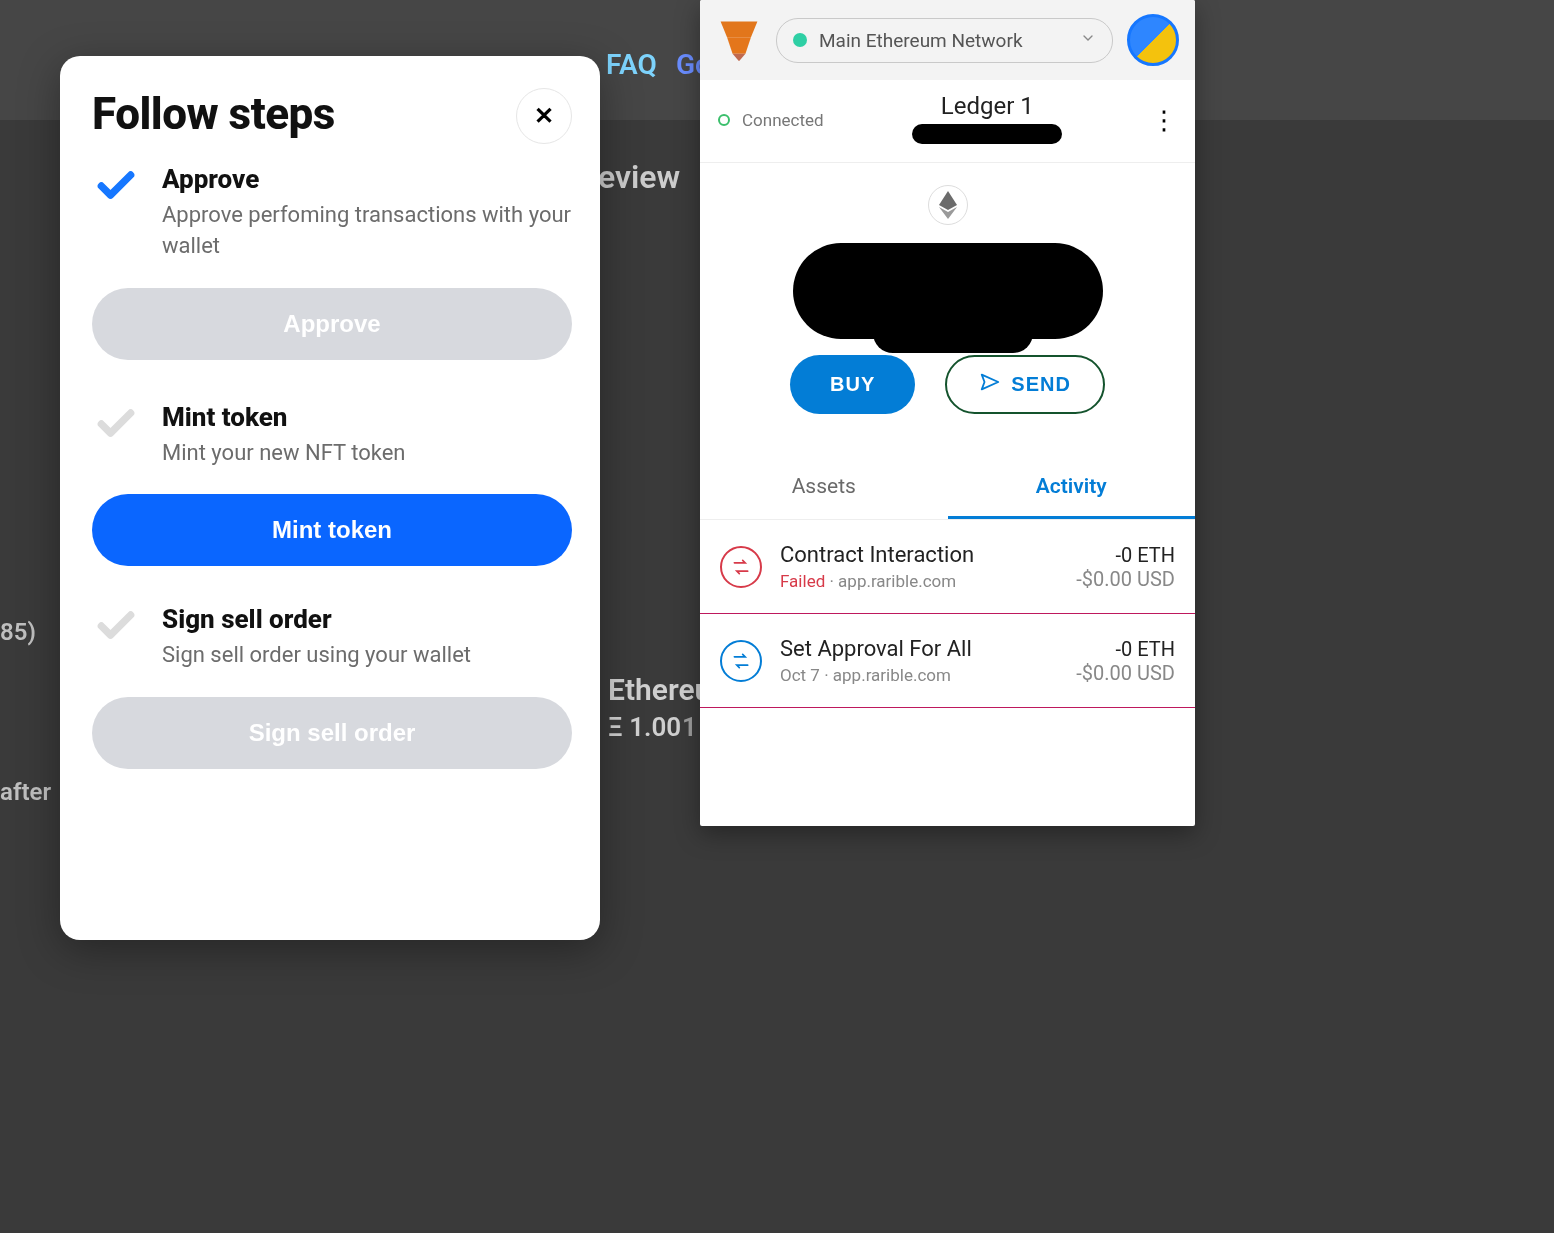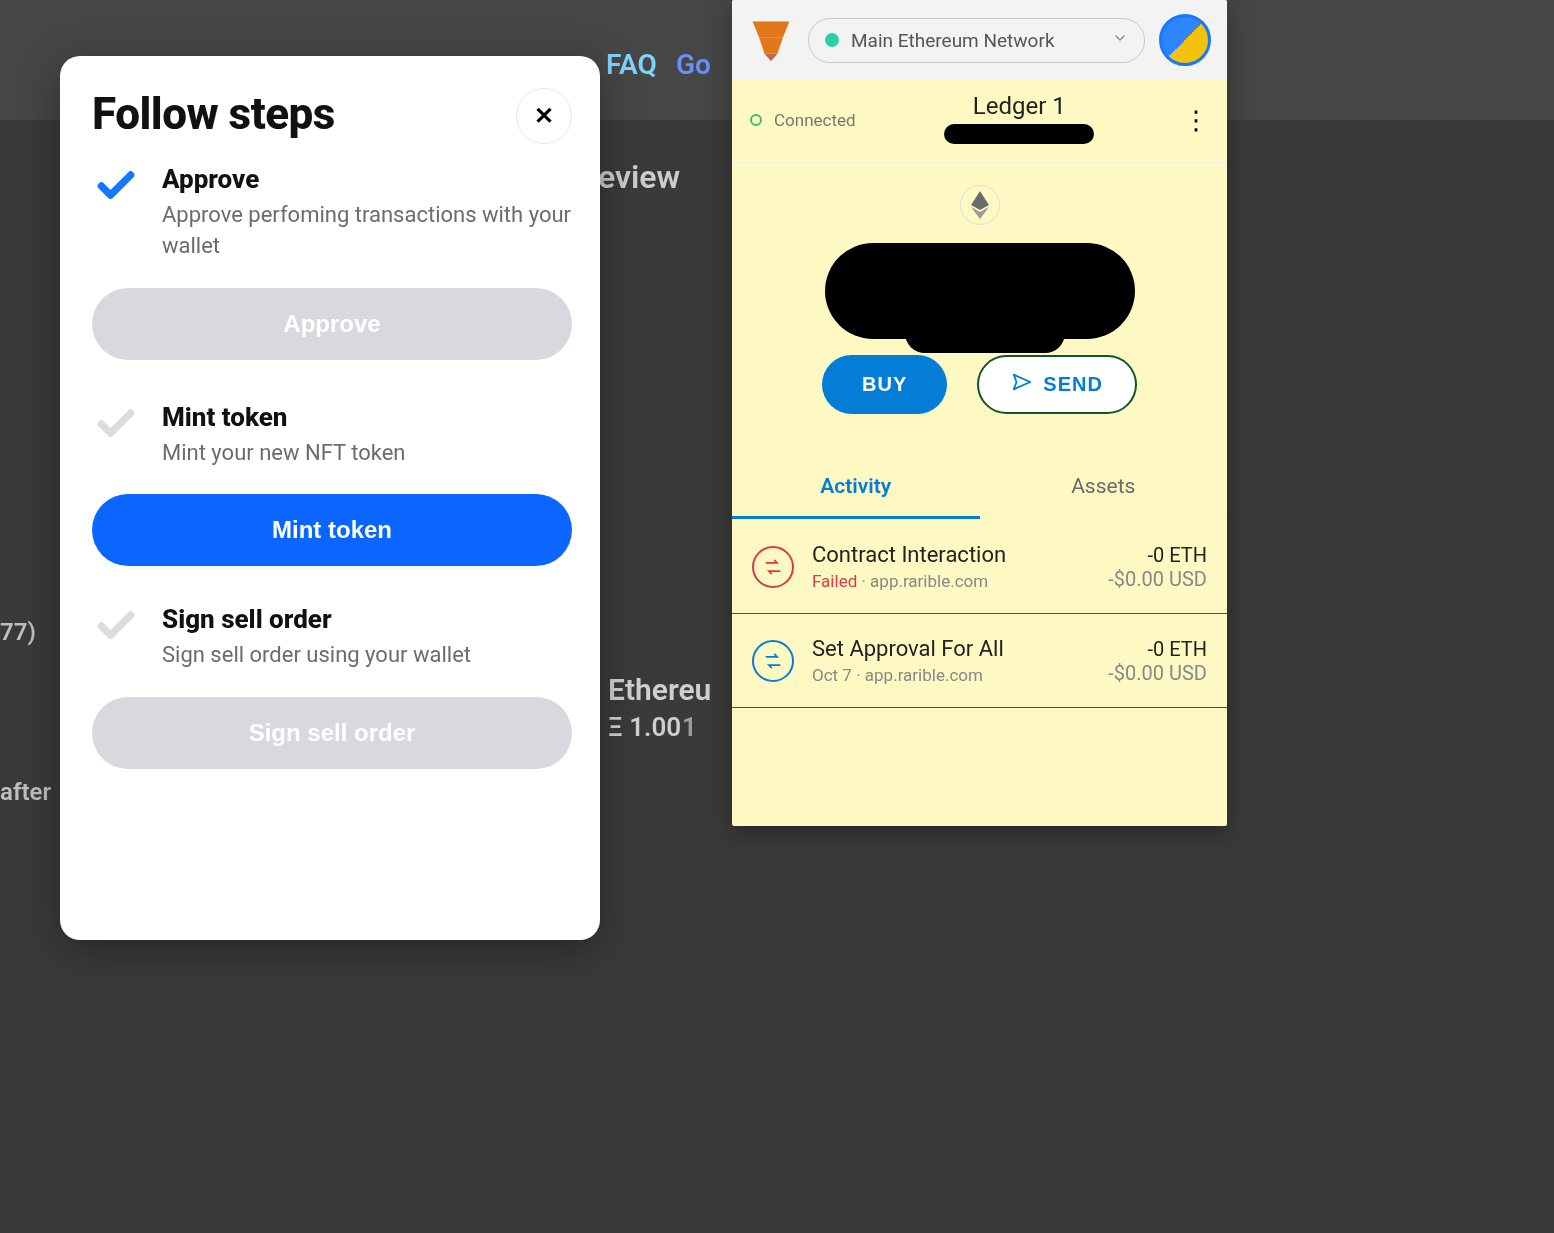--- a/index.html
+++ b/index.html
@@ -62,26 +62,25 @@
   .btn-primary  { background:#0a66ff; color:#fff; }
   .error-text  { color:#ff5a5a; font-size:22px; line-height:1.45; margin-top:20px; }
 
   .check-blue svg path { stroke:#1677ff; }
   .check-gray svg path { stroke:#dcdcdc; }
 
   
   .mm {
     position:absolute; top:0; left:700px;
     width:495px; height:826px;
-    background:#fef9c3;
+    background:#ffffff;
     box-shadow:0 8px 24px rgba(0,0,0,.35);
     border-radius:2px;
     display:flex; flex-direction:column;
     overflow:hidden;
-    margin-left:32px;
   }
   .mm-header {
     background:#f3f3f3;
     padding:14px 16px;
     display:flex; align-items:center; gap:14px;
   }
   .mm-fox { width:46px; height:46px; }
   .mm-net {
     flex:1;
     border:1px solid #c9c9c9; border-radius:22px;
@@ -153,21 +152,21 @@
 <body>
 
 <div class="bg-area">
   <div class="bg-white-strip"></div>
   <span class="faint" style="left:606px; top:48px; font-size:28px; color:#7dd3fc;">FAQ</span>
   <span class="faint" style="left:676px; top:48px; font-size:28px; color:#6a8dff;">Go</span>
   <span class="faint" style="left:598px; top:158px; font-size:32px; color:#cccccc;">eview</span>
   <span class="faint" style="left:608px; top:672px; font-size:30px; color:#cfcfcf;">Ethereu</span>
   <span class="faint" style="left:608px; top:712px; font-size:26px; color:#cfcfcf;">Ξ 1.00</span>
   <span class="faint" style="left:682px; top:712px; font-size:26px; color:#9d9d9d;">1</span>
-  <span class="faint" style="left:0px; top:618px; font-size:24px; color:#bfbfbf;">77)</span>
+  <span class="faint" style="left:0px; top:618px; font-size:24px; color:#bfbfbf;">85)</span>
   <span class="faint" style="left:0px; top:778px; font-size:24px; color:#bfbfbf;">after</span>
 </div>
 
 <div class="modal-wrap">
   <div class="modal-scroll">
     <div class="modal-title-row">
       <div class="modal-title">Follow steps</div>
       <button class="close-btn">
         <span>✕</span>
       </button>
@@ -260,22 +259,22 @@
           <svg width="22" height="22" viewBox="0 0 24 24" fill="none">
               <path d="M3 20l18-8L3 4l3 8-3 8z" stroke="#037dd6" stroke-width="2" stroke-linejoin="round"></path>
             </svg>
         </span>
         <span>SEND</span>
       </button>
     </div>
   </div>
 
   <div class="mm-tabs">
+    <div class="mm-tab">Assets</div>
     <div class="mm-tab active">Activity</div>
-    <div class="mm-tab">Assets</div>
   </div>
 
   <div class="mm-list">
     <div class="mm-item">
       <div class="mm-item-icon red">
         <svg width="20" height="20" viewBox="0 0 24 24" fill="none">
             <path d="M4 7h13l-3-3M20 17H7l3 3" stroke="currentColor" stroke-width="2" stroke-linecap="round"></path>
           </svg>
       </div>
       <div class="mm-item-main">

